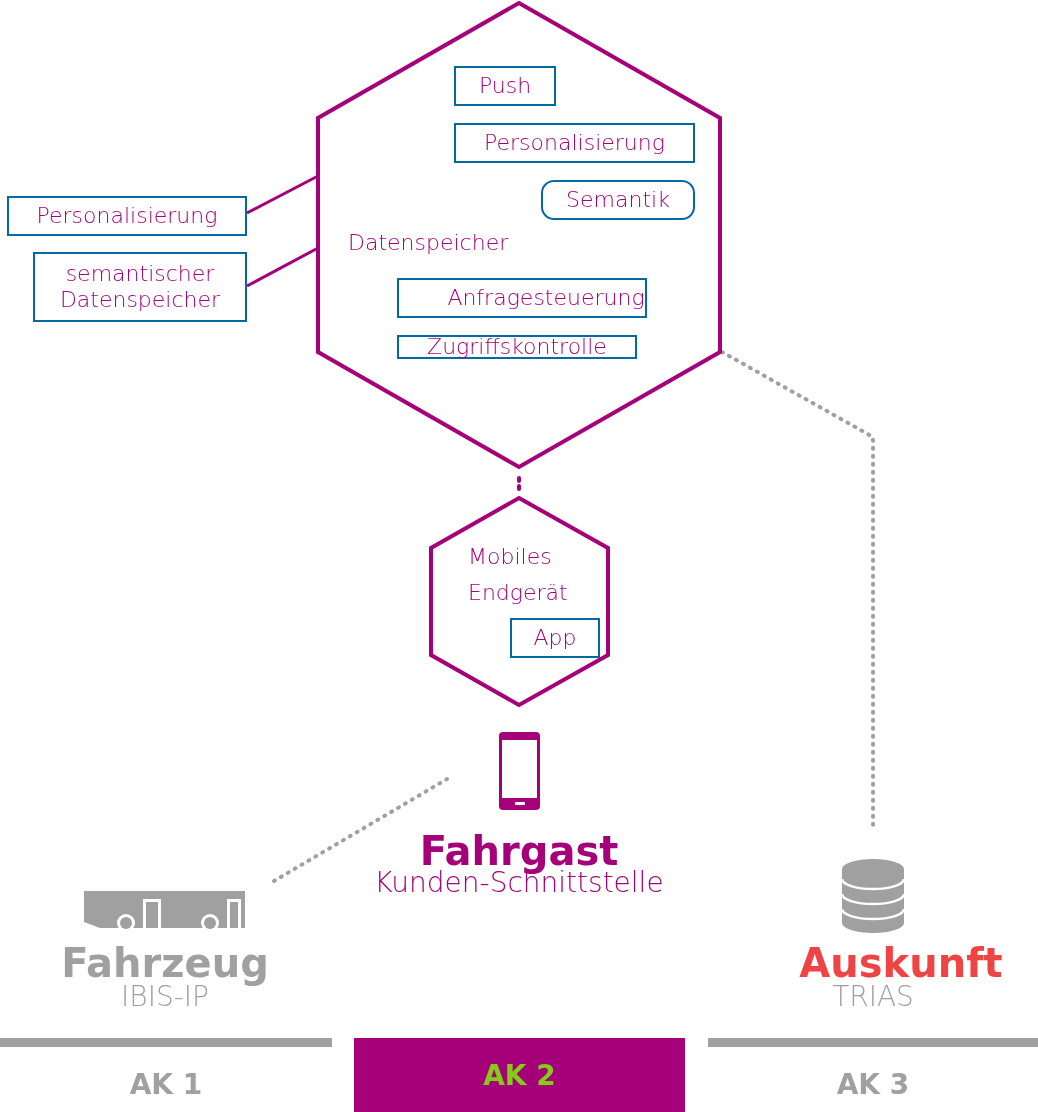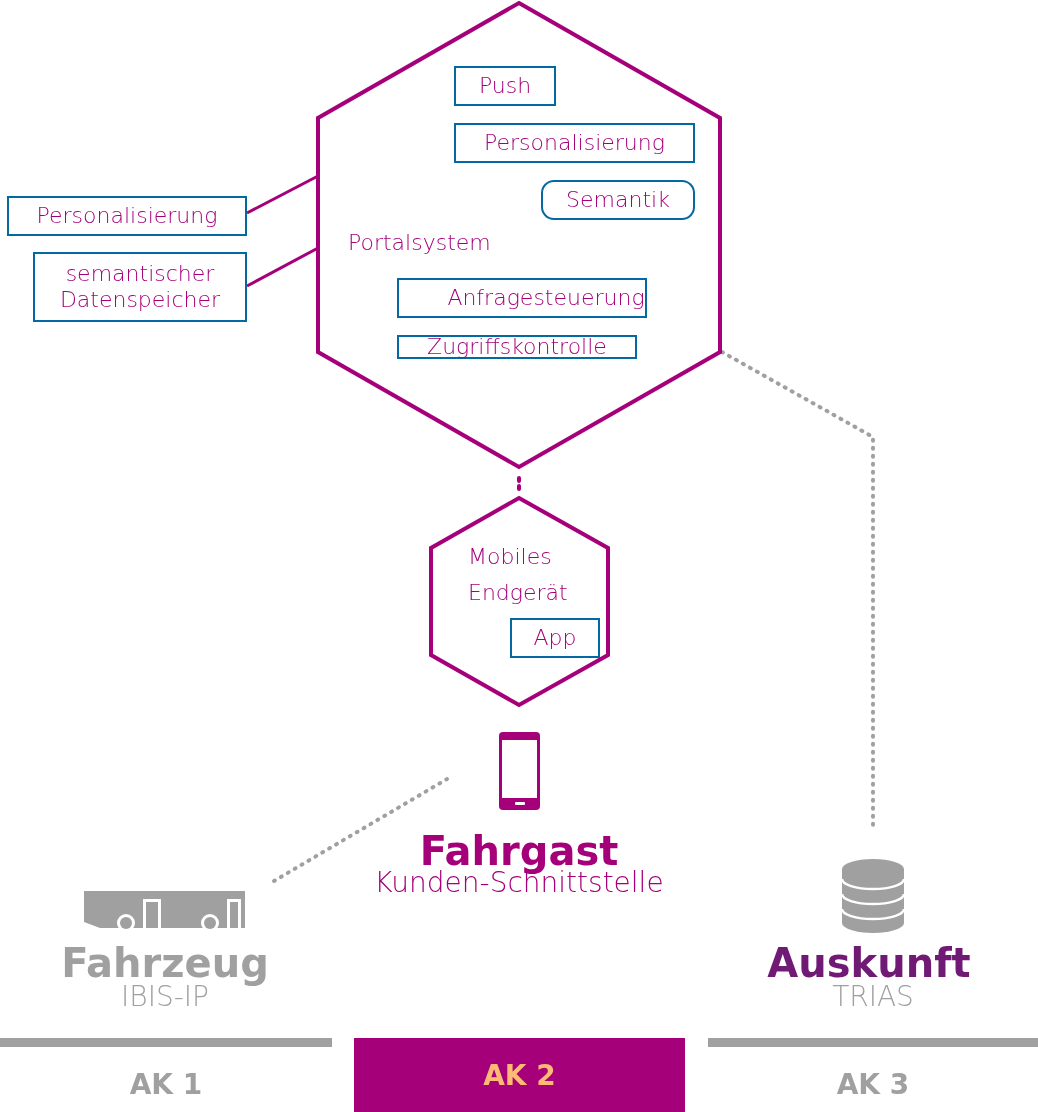--- a/index.html
+++ b/index.html
@@ -57,37 +57,37 @@
     <path d="M842,869 A31,10 0 0,1 904,869 L904,923 A31,10 0 0,1 842,923 Z" fill="#a0a0a0"></path>
     <path d="M842,879 A31,10 0 0,0 904,879" fill="none" stroke="#ffffff" stroke-width="2.5"></path>
     <path d="M842,894 A31,10 0 0,0 904,894" fill="none" stroke="#ffffff" stroke-width="2.5"></path>
     <path d="M842,909 A31,10 0 0,0 904,909" fill="none" stroke="#ffffff" stroke-width="2.5"></path>
   </g>
 </svg>
 
 <div class="box" style="left:454px;top:66px;width:102px;height:40px;">Push</div>
 <div class="box" style="left:454px;top:123px;width:241px;height:40px;">Personalisierung</div>
 <div class="box" style="left:541px;top:180px;width:154px;height:40px;border-radius:13px;">Semantik</div>
-<div class="lbl" style="left:348px;top:230px;">Portalsystem</div>
+<div class="lbl" style="left:348px;top:230px;">Datenspeicher</div>
 <div class="box" style="left:397px;top:278px;width:250px;height:40px;padding-left:48px;">Anfragesteuerung</div>
 <div class="box" style="left:397px;top:335px;width:240px;height:24px;">Zugriffskontrolle</div>
 
 <div class="box" style="left:7px;top:196px;width:240px;height:40px;">Personalisierung</div>
 <div class="box" style="left:33px;top:252px;width:214px;height:70px;white-space:normal;padding:0 8px;">semantischer Datenspeicher</div>
 
 <div class="lbl" style="left:468px;top:544px;">Mobiles</div>
 <div class="lbl" style="left:468px;top:580px;">Endgerät</div>
 <div class="box" style="left:474px;top:618px;width:90px;height:40px;margin-left:36px;">App</div>
 
 <div class="title-bold" style="left:369px;top:828px;width:300px;color:#a5007a;">Fahrgast</div>
 <div class="title-sub" style="left:319px;top:866px;width:400px;color:#a5007a;">Kunden-Schnittstelle</div>
 
 <div class="title-bold" style="left:40px;top:940px;width:250px;color:#a0a0a0;">Fahrzeug</div>
 <div class="title-sub" style="left:40px;top:980px;width:250px;color:#a0a0a0;">IBIS-IP</div>
 
-<div class="title-bold" style="left:744px;top:940px;width:250px;color:#701a75;">Auskunft</div>
+<div class="title-bold" style="left:776px;top:940px;width:250px;color:#ef4444;">Auskunft</div>
 <div class="title-sub" style="left:748px;top:980px;width:250px;color:#a0a0a0;">TRIAS</div>
 
 <div class="bar" style="left:0;width:332px;"></div>
 <div class="bar" style="left:708px;width:330px;"></div>
 <div class="tab" style="left:0;width:332px;color:#a0a0a0;">AK 1</div>
-<div class="tab" style="left:354px;top:1038px;height:74px;width:331px;background:#a5007a;color:#fdba74;">AK 2</div>
+<div class="tab" style="left:354px;top:1038px;height:74px;width:331px;background:#a5007a;color:#84cc16;">AK 2</div>
 <div class="tab" style="left:708px;width:330px;color:#a0a0a0;">AK 3</div>
 
 </body></html>

